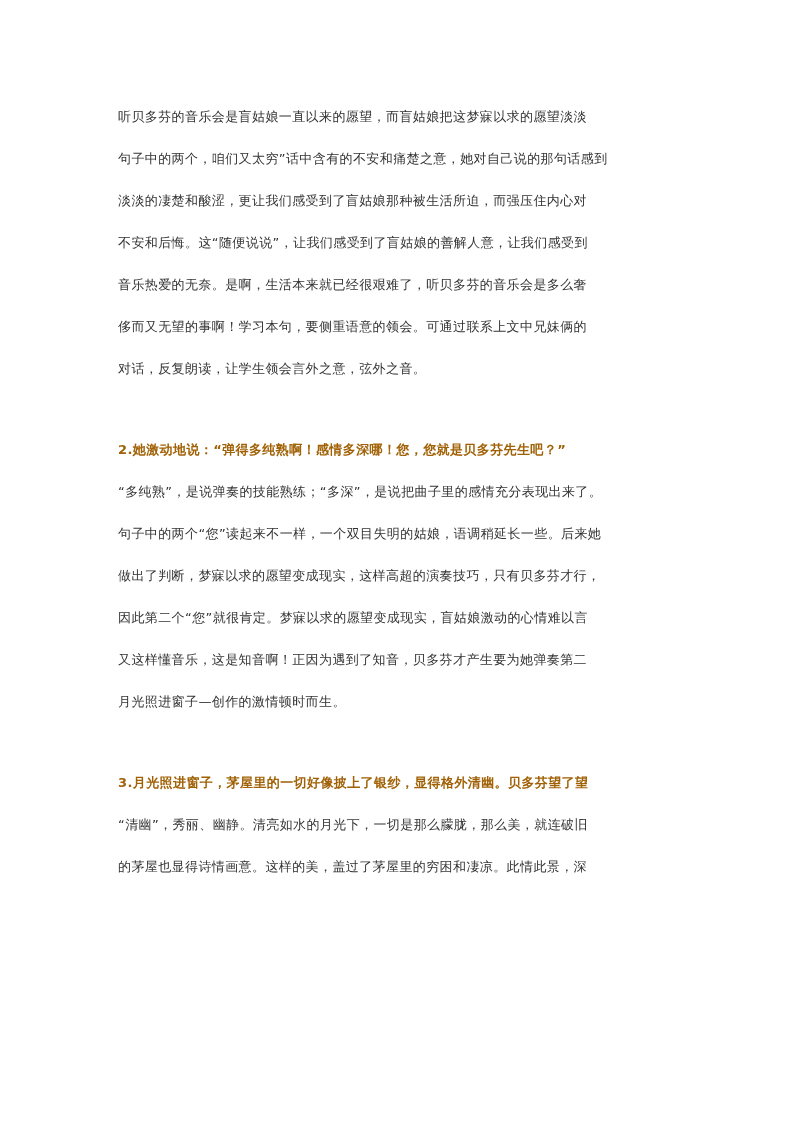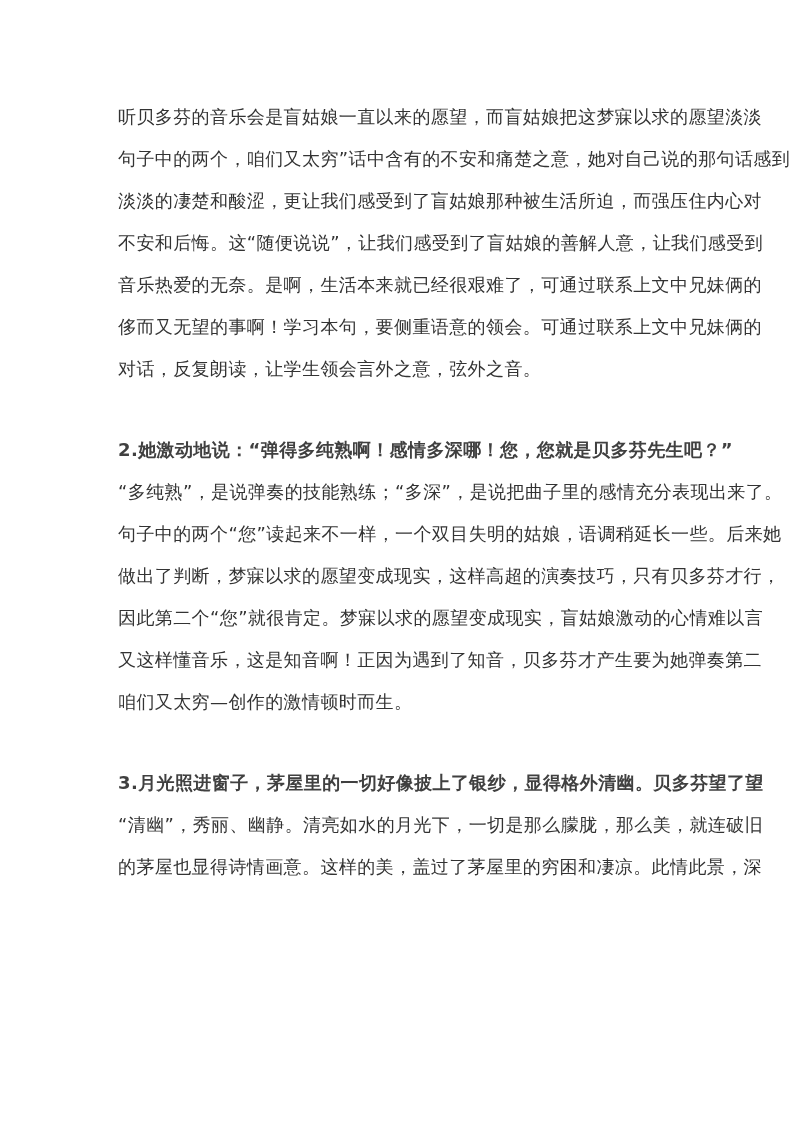--- a/index.html
+++ b/index.html
@@ -1,51 +1,51 @@
 <!DOCTYPE html>
 <html><head>
 <meta charset="utf-8">
 <style>
   html, body { margin: 0; padding: 0; background: #ffffff; }
   body { width: 793px; height: 1122px; position: relative; overflow: hidden; }
   .page {
     position: absolute; left: 118px; top: 103px; width: 560px;
     font-family: "DejaVu Sans", "Liberation Sans", sans-serif;
     color: #333333;
-    font-size: 18px;
+    font-size: 13px;
     letter-spacing: 0.4px;
   }
   .line { height: 42px; line-height: 28px; white-space: nowrap; }
-  .bold { font-weight: bold; color: #404040; }
+  .bold { font-weight: bold; color: #a16207; }
   .gap { height: 39px; }
 </style>
 </head>
 <body>
 
 <div class="page">
   <div>
     <div class="line">听贝多芬的音乐会是盲姑娘一直以来的愿望，而盲姑娘把这梦寐以求的愿望淡淡</div>
     <div class="line">句子中的两个，咱们又太穷”话中含有的不安和痛楚之意，她对自己说的那句话感到</div>
     <div class="line">淡淡的凄楚和酸涩，更让我们感受到了盲姑娘那种被生活所迫，而强压住内心对</div>
     <div class="line">不安和后悔。这“随便说说”，让我们感受到了盲姑娘的善解人意，让我们感受到</div>
-    <div class="line">音乐热爱的无奈。是啊，生活本来就已经很艰难了，可通过联系上文中兄妹俩的</div>
+    <div class="line">音乐热爱的无奈。是啊，生活本来就已经很艰难了，听贝多芬的音乐会是多么奢</div>
     <div class="line">侈而又无望的事啊！学习本句，要侧重语意的领会。可通过联系上文中兄妹俩的</div>
     <div class="line">对话，反复朗读，让学生领会言外之意，弦外之音。</div>
   </div>
 
   <div class="gap"></div>
 
   <div>
     <div class="line bold">2.她激动地说：“弹得多纯熟啊！感情多深哪！您，您就是贝多芬先生吧？”</div>
     <div class="line">“多纯熟”，是说弹奏的技能熟练；“多深”，是说把曲子里的感情充分表现出来了。</div>
     <div class="line">句子中的两个“您”读起来不一样，一个双目失明的姑娘，语调稍延长一些。后来她</div>
     <div class="line">做出了判断，梦寐以求的愿望变成现实，这样高超的演奏技巧，只有贝多芬才行，</div>
     <div class="line">因此第二个“您”就很肯定。梦寐以求的愿望变成现实，盲姑娘激动的心情难以言</div>
     <div class="line">又这样懂音乐，这是知音啊！正因为遇到了知音，贝多芬才产生要为她弹奏第二</div>
-    <div class="line">咱们又太穷—创作的激情顿时而生。</div>
+    <div class="line">月光照进窗子—创作的激情顿时而生。</div>
   </div>
 
   <div class="gap"></div>
 
   <div>
     <div class="line bold">3.月光照进窗子，茅屋里的一切好像披上了银纱，显得格外清幽。贝多芬望了望</div>
     <div class="line">“清幽”，秀丽、幽静。清亮如水的月光下，一切是那么朦胧，那么美，就连破旧</div>
     <div class="line">的茅屋也显得诗情画意。这样的美，盖过了茅屋里的穷困和凄凉。此情此景，深</div>
   </div>
 </div>

